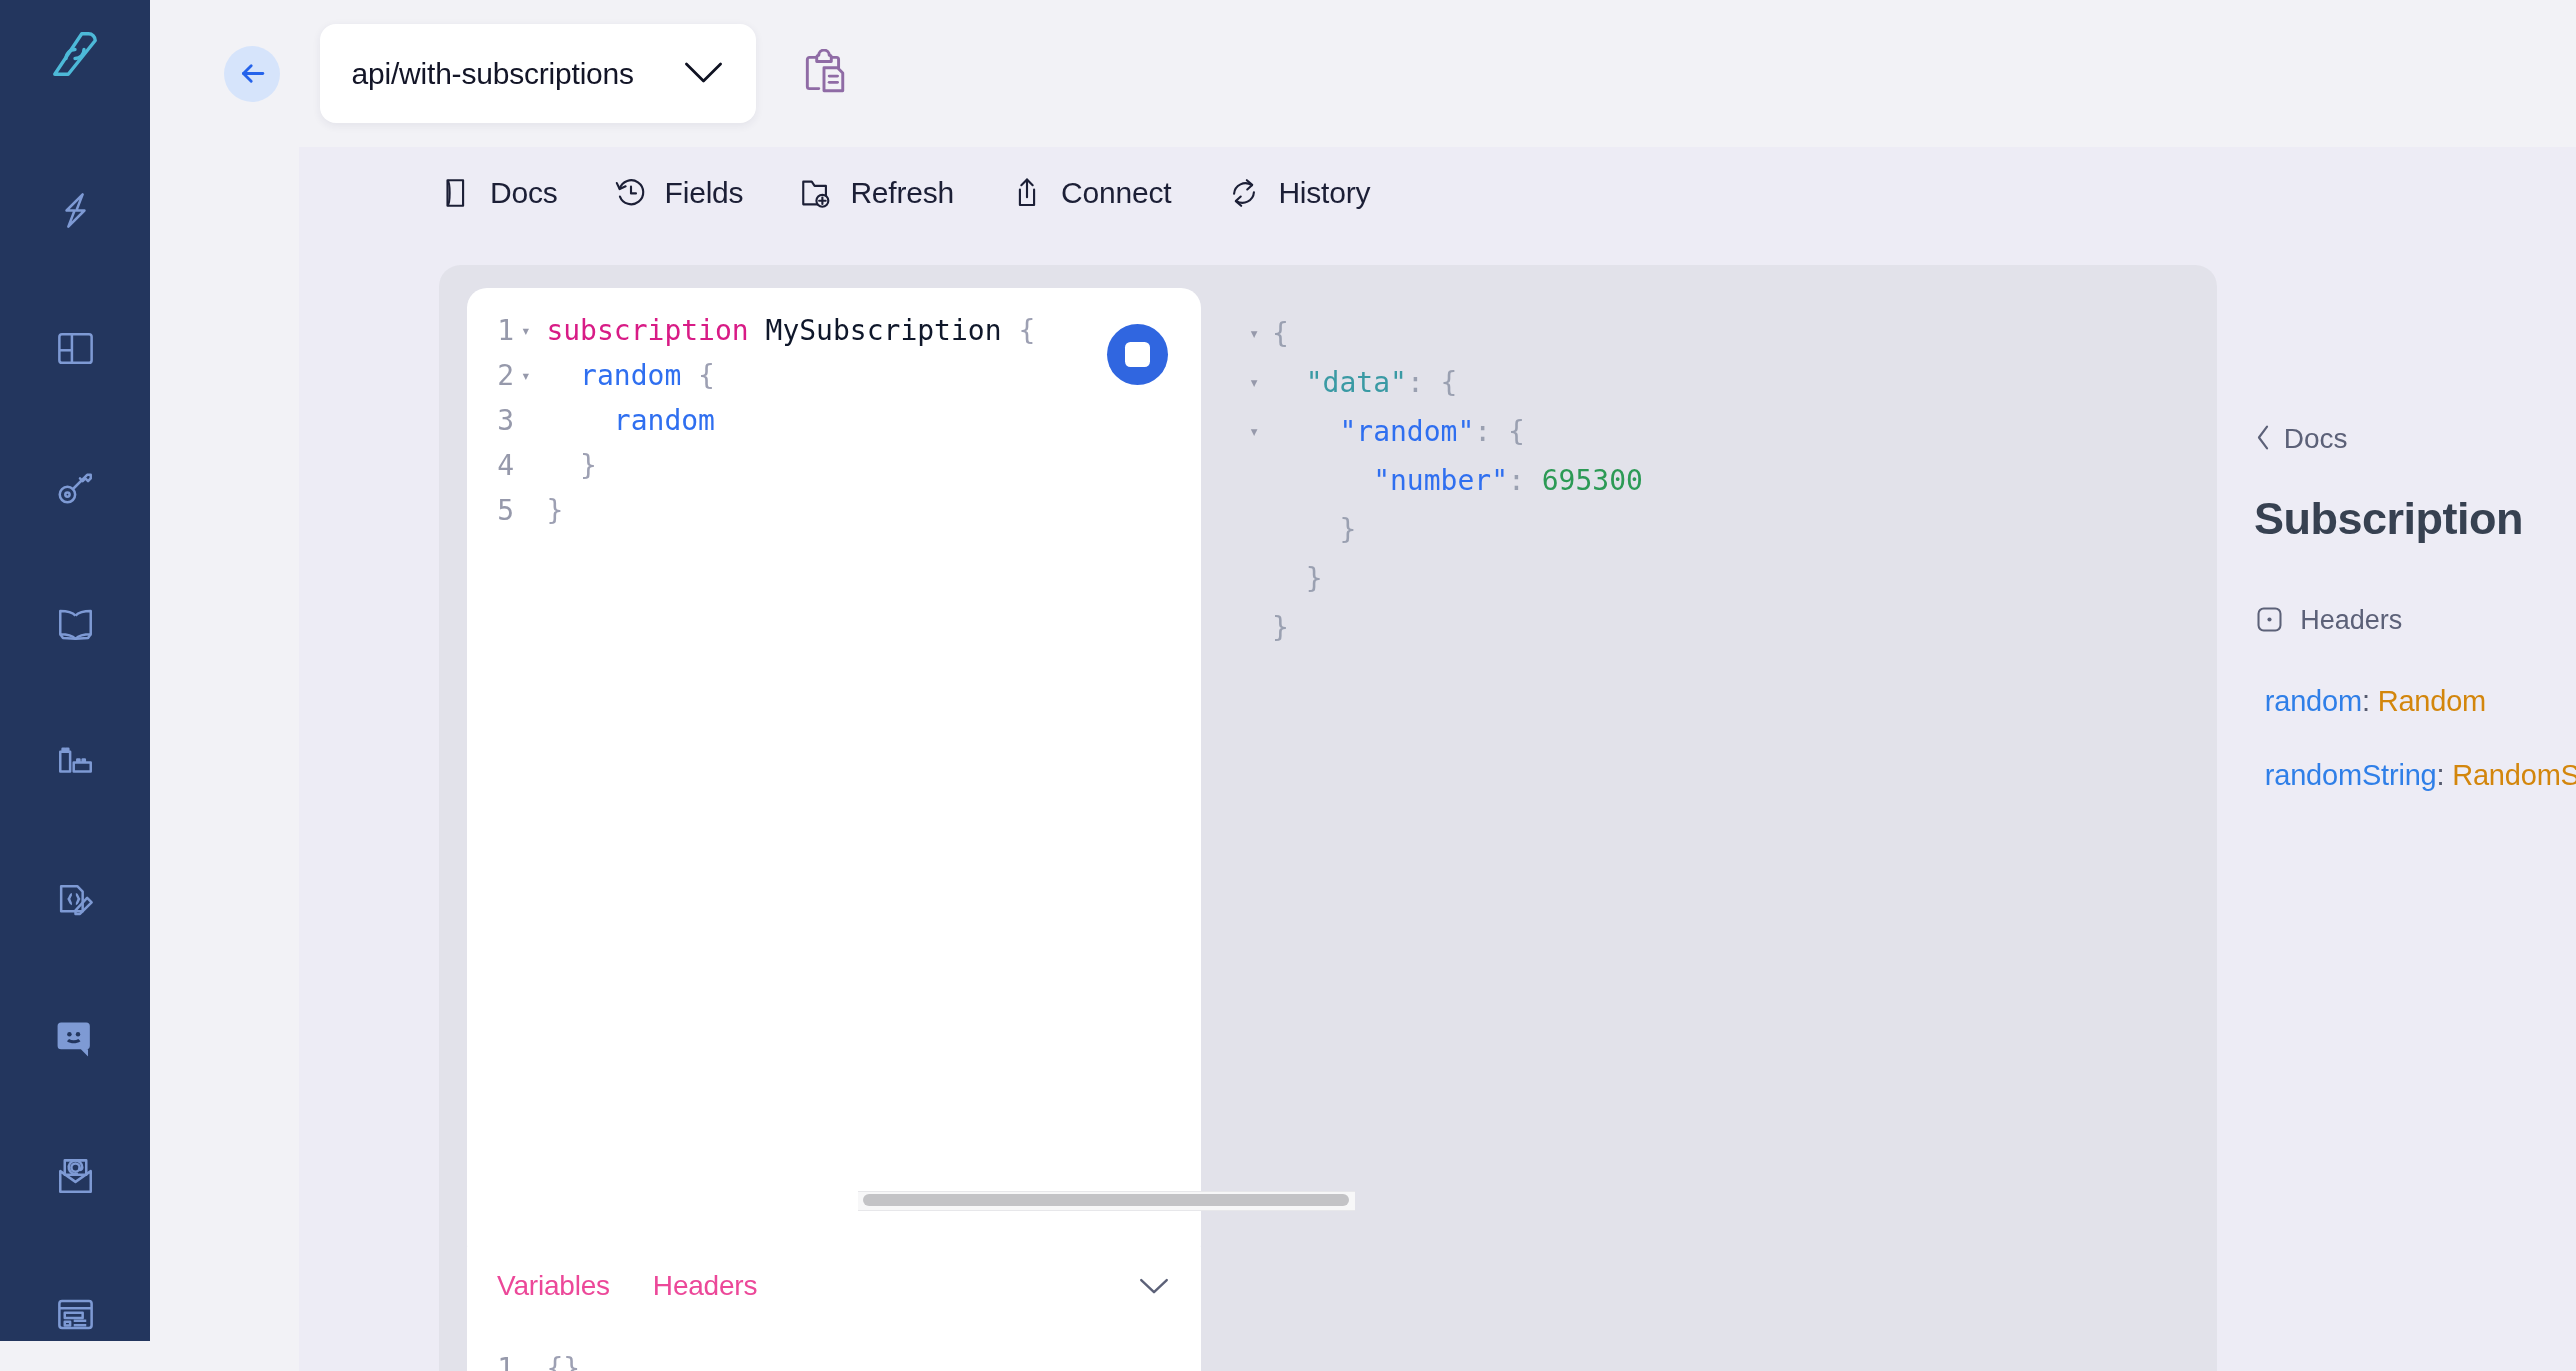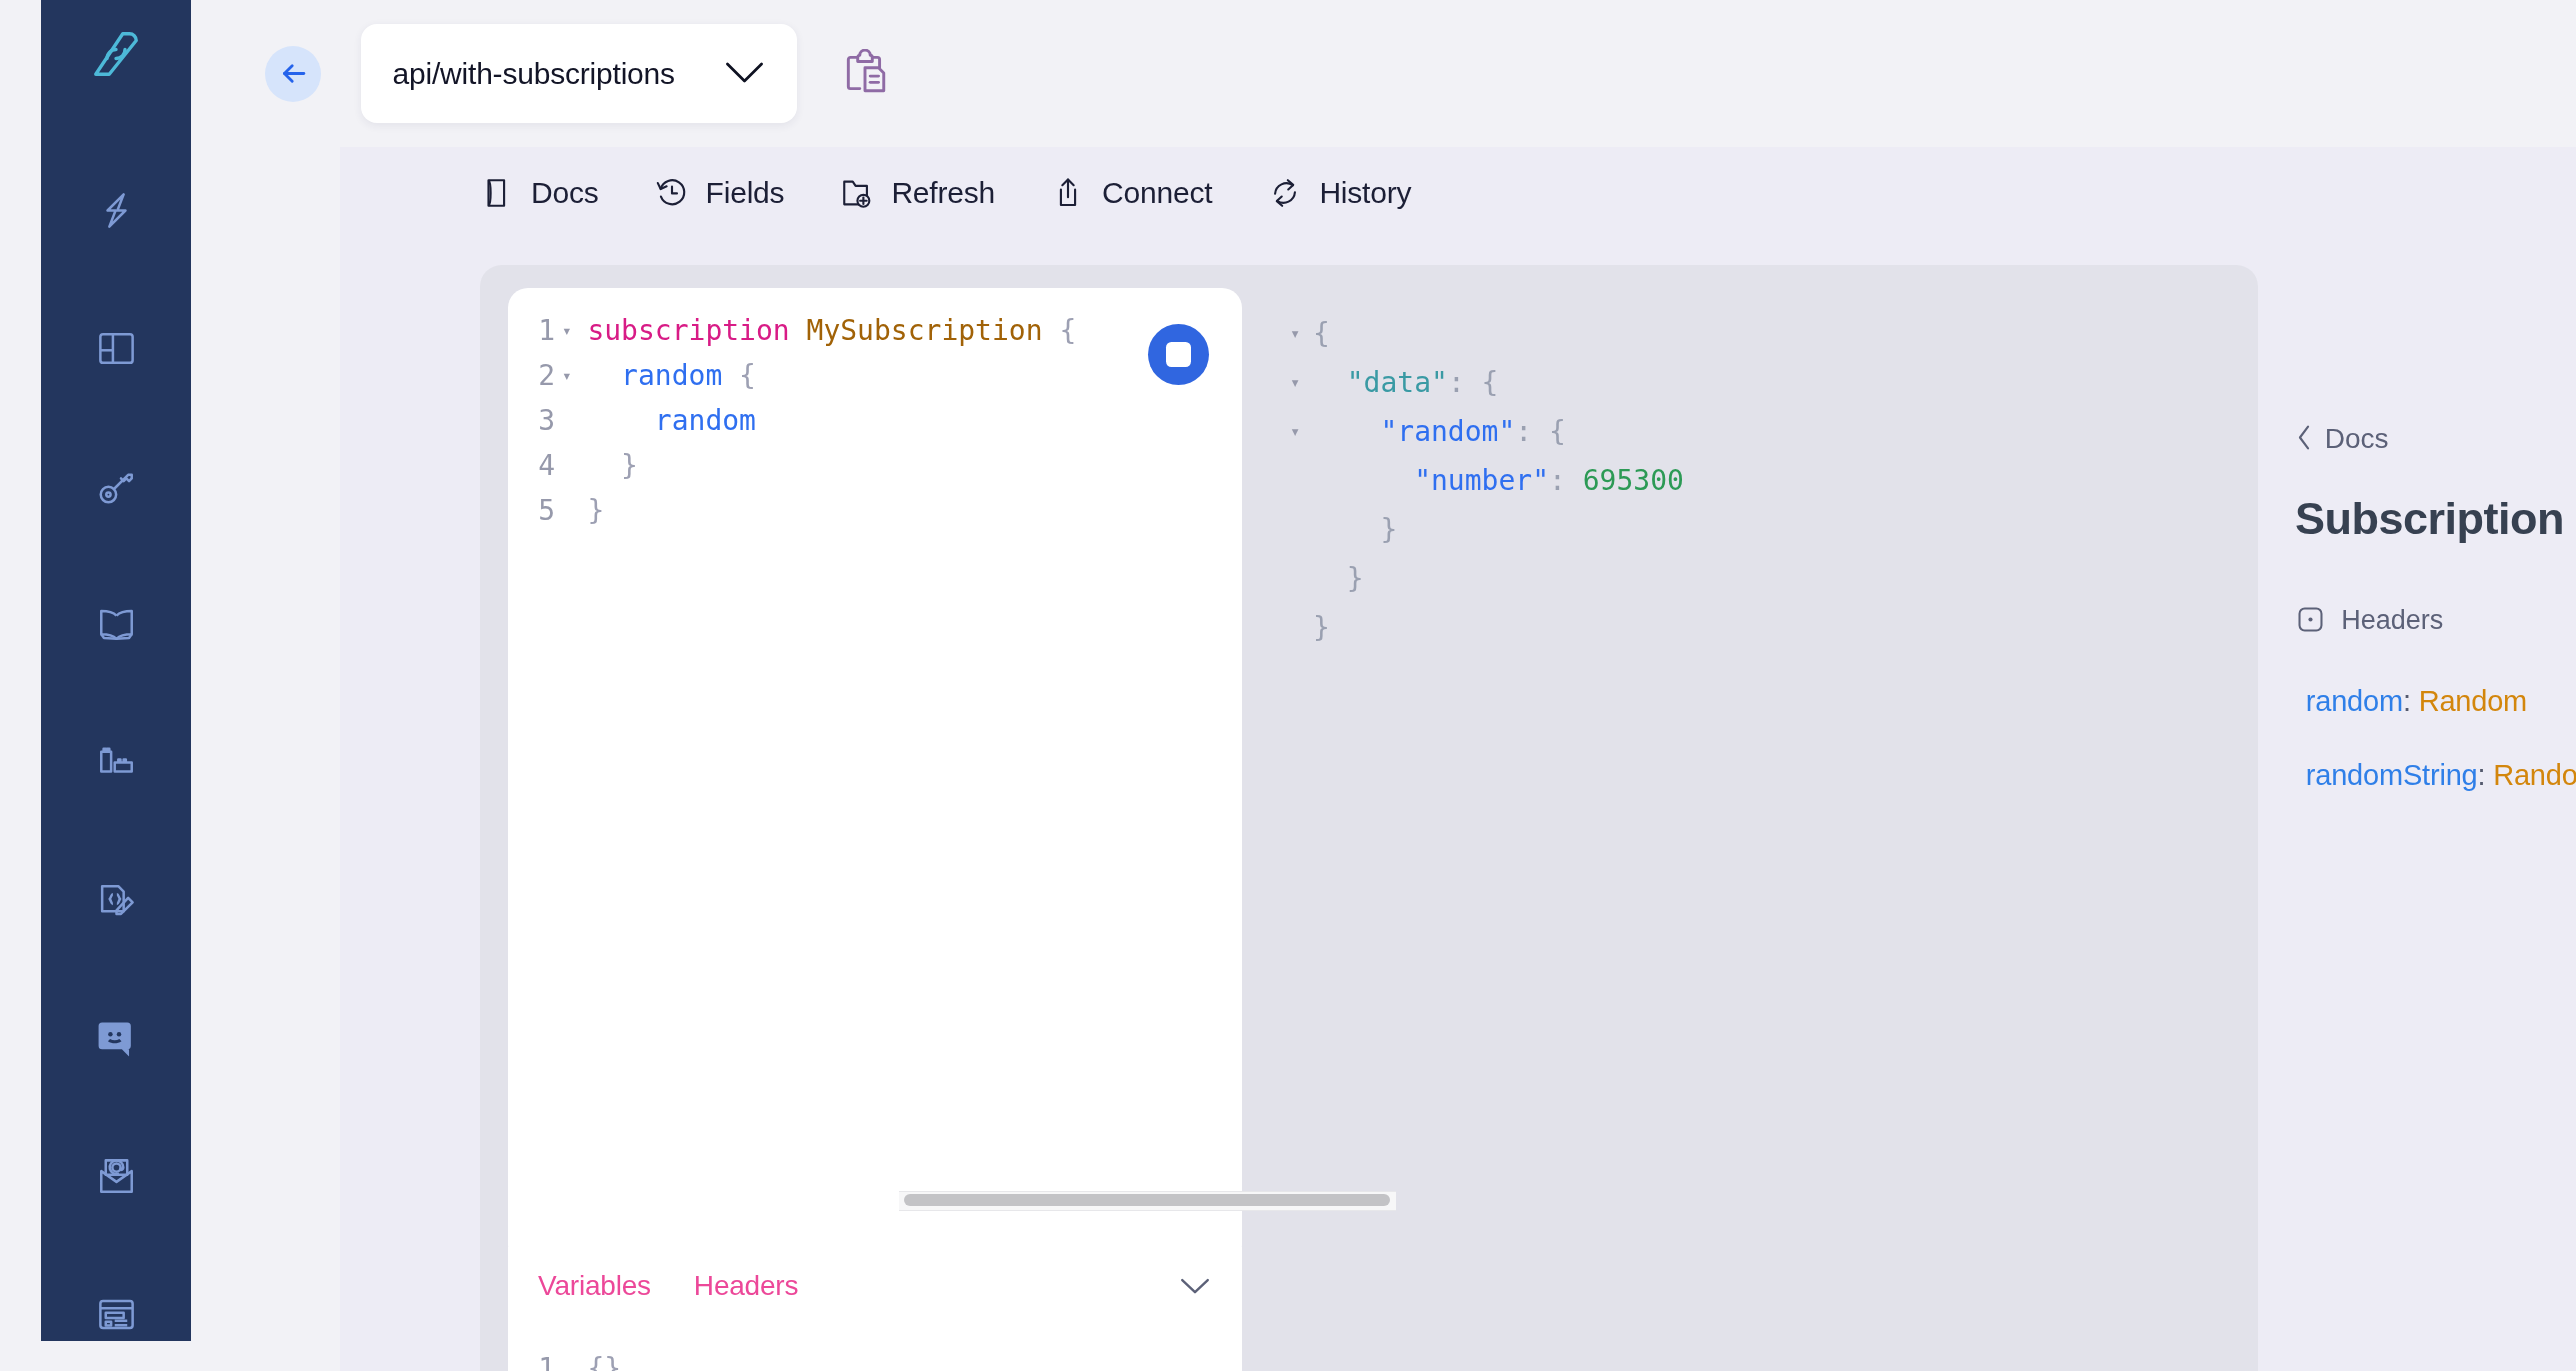--- a/index.html
+++ b/index.html
@@ -2,21 +2,21 @@
 <html style="font-size:14.4px"><head>
 <meta charset="utf-8">
 <style>
   * { box-sizing: border-box; margin: 0; padding: 0; }
   html, body {
     width: 2576px; height: 1372px;
     background: #f2f2f6;
     font-family: "Liberation Sans", sans-serif;
     overflow: hidden;
   }
-  .app { position: relative; width: 2576px; height: 1341px; display: flex; padding-left: 41px; }
+  .app { position: relative; width: 2576px; height: 1341px; display: flex; }
 
   
   .sidebar {
     width: 150px; height: 100%;
     background: #23365e;
     flex: 0 0 150px;
     display: flex; flex-direction: column; align-items: center;
     padding-top: 27px;
   }
   .sb-logo { width: 59px; height: 59px; display: flex; align-items: center; justify-content: center; margin-bottom: 108px; }
@@ -72,21 +72,21 @@
     width: 734px; height: 977px;
     background: #ffffff; border-radius: 20px;
   }
   .code-area { position: relative; padding: 20px 0 0 0; font-family: "DejaVu Sans Mono", monospace; }
   .code-line { display: flex; align-items: flex-start; height: 45px; font-size: 28px; line-height: 45px; white-space: pre; }
   .ln { width: 47px; text-align: right; color: #9699ab; flex: 0 0 47px; }
   .fold { width: 23.4px; color: #9699ab; font-size: 16px; line-height: 45px; text-align: center; flex: 0 0 23.4px; }
   .fold.empty { visibility: hidden; }
   .ctext { padding-left: 9px; }
   .t-kw { color: #d81b86; }
-  .t-name { color: #a16207; }
+  .t-name { color: #0f172a; }
   .t-field { color: #2f6ff0; }
   .t-punc { color: #9da0b3; }
 
   .stop-btn {
     position: absolute; right: 33px; top: 36px;
     width: 61px; height: 61px; border-radius: 50%;
     background: #3066e0; display: flex; align-items: center; justify-content: center;
     cursor: pointer; z-index: 5;
   }
   .stop-sq { width: 25px; height: 25px; background: #ffffff; border-radius: 5.4px; }

